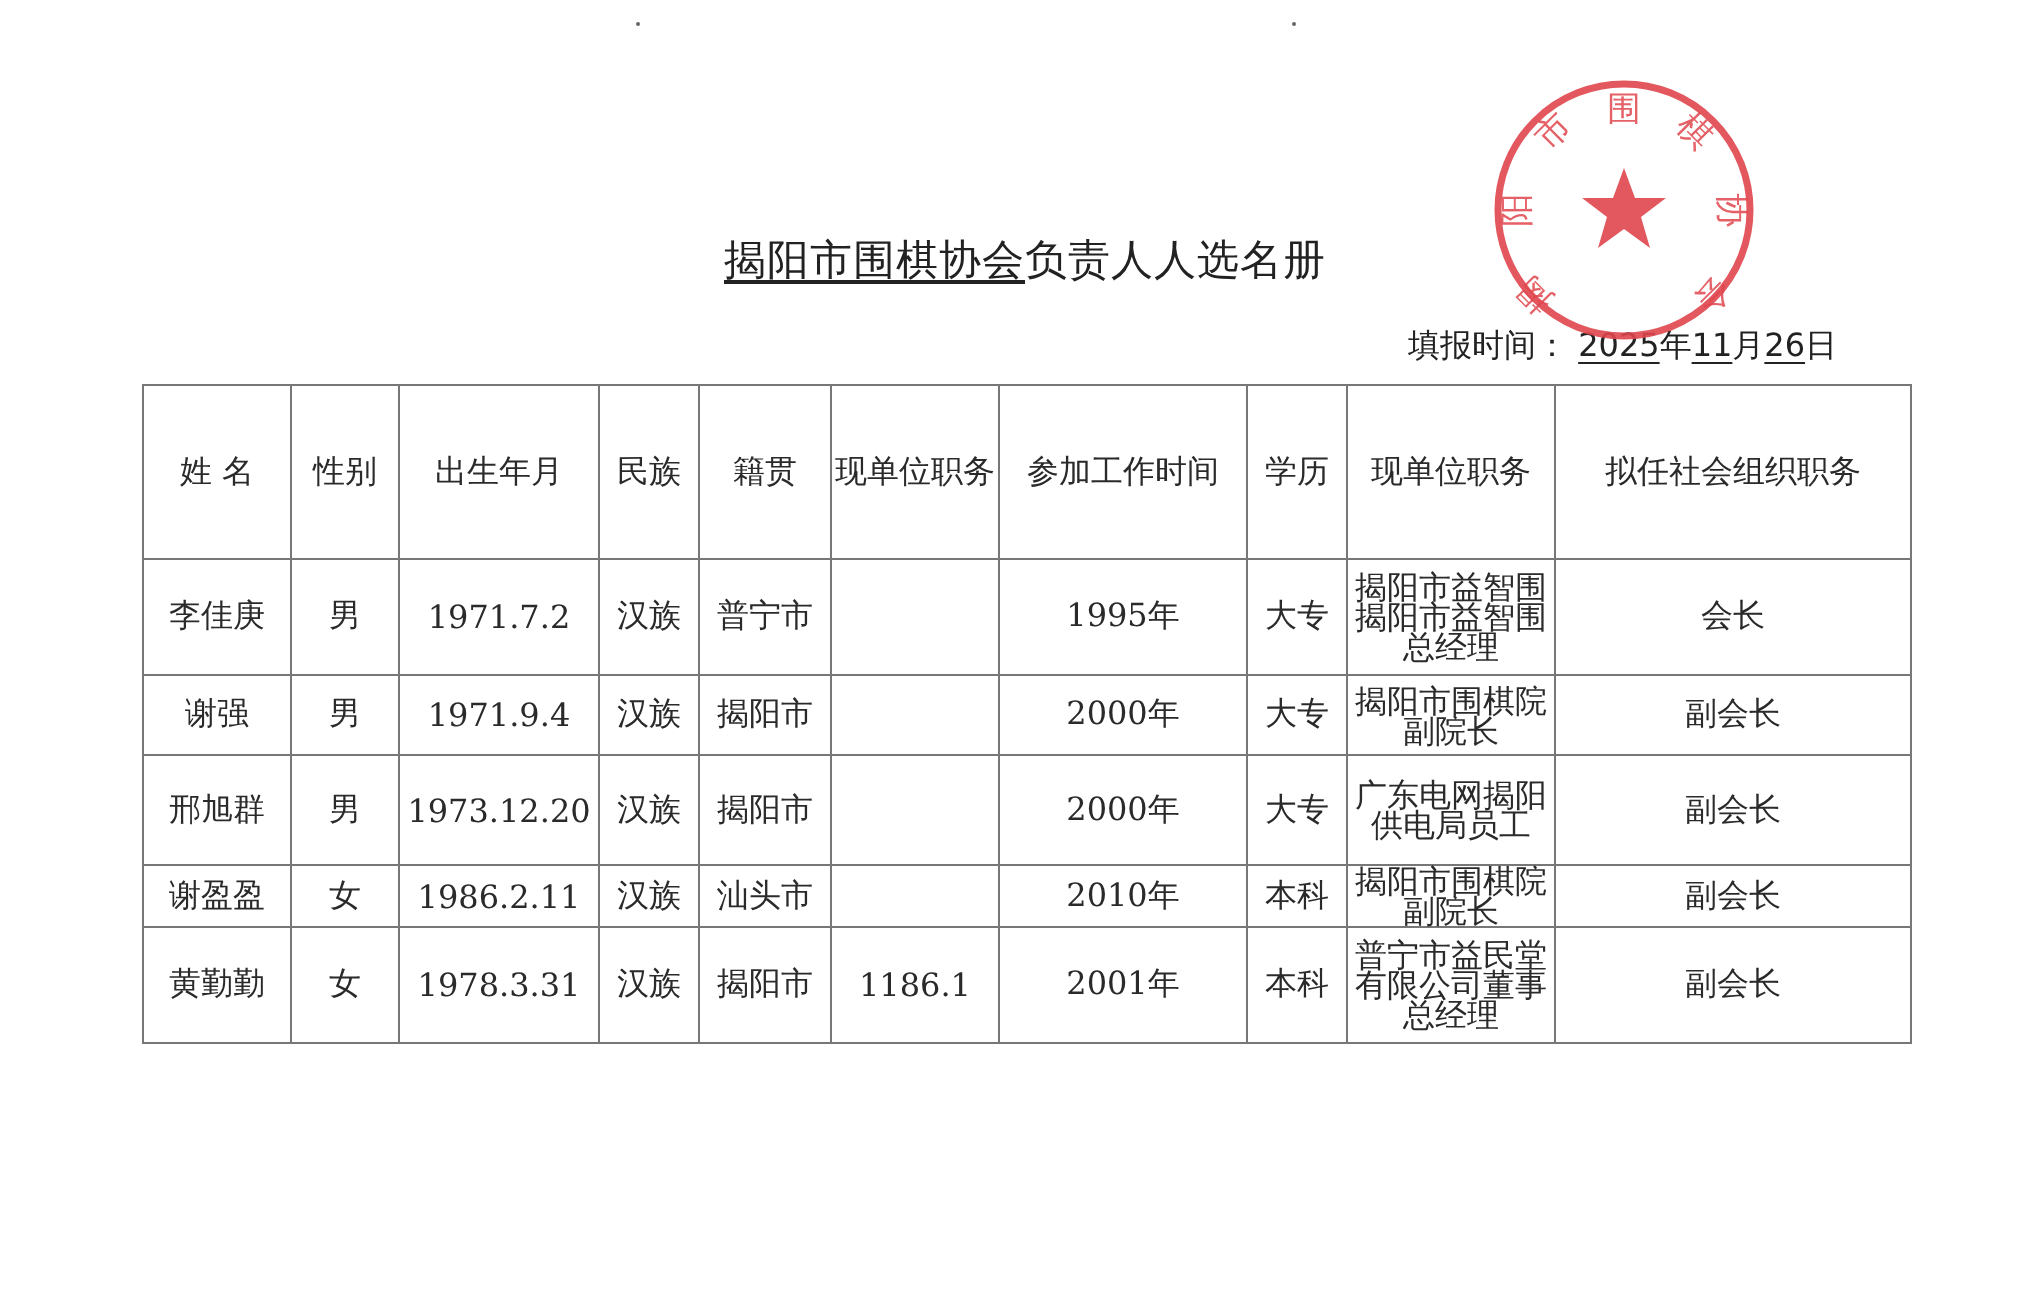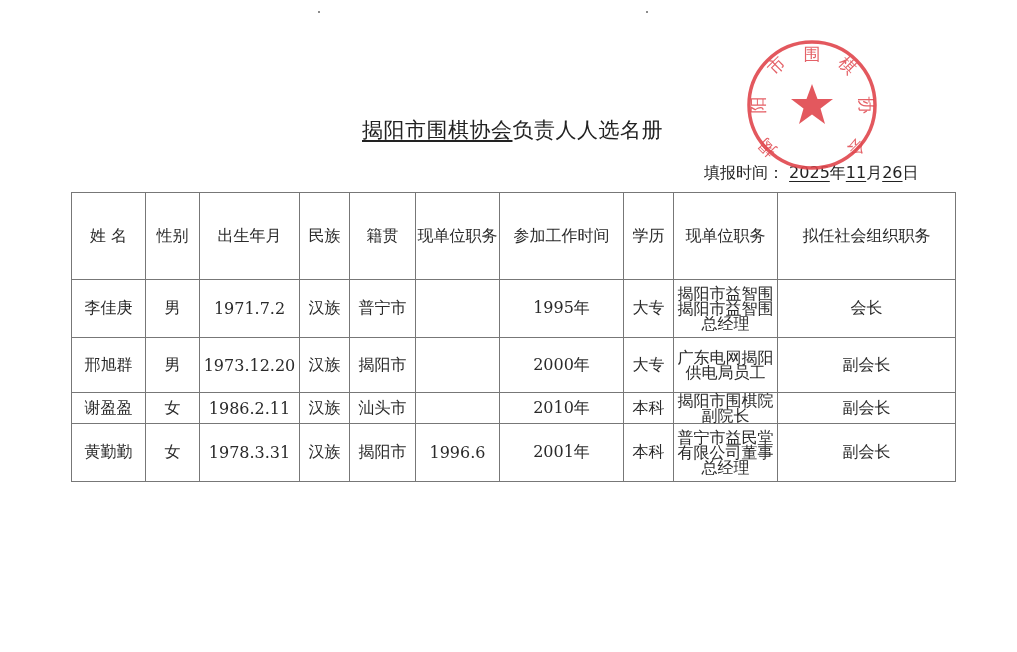--- a/index.html
+++ b/index.html
@@ -94,20 +94,32 @@
       <td class="cjk">男</td>
       <td>1971.7.2</td>
       <td class="cjk">汉族</td>
       <td class="cjk">普宁市</td>
       <td></td>
       <td>1995年</td>
       <td class="cjk">大专</td>
       <td class="small"><span>揭阳市益智围</span><br><span>揭阳市益智围</span><br><span>总经理</span></td>
       <td class="role">会长</td>
     </tr>
+    <tr style="height:40px">
+      <td class="cjk">谢强</td>
+      <td class="cjk">男</td>
+      <td>1971.9.4</td>
+      <td class="cjk">汉族</td>
+      <td class="cjk">揭阳市</td>
+      <td></td>
+      <td>2000年</td>
+      <td class="cjk">大专</td>
+      <td class="small"><span>揭阳市围棋院</span><br><span>副院长</span></td>
+      <td class="role">副会长</td>
+    </tr>
     <tr style="height:55px">
       <td class="cjk">邢旭群</td>
       <td class="cjk">男</td>
       <td>1973.12.20</td>
       <td class="cjk">汉族</td>
       <td class="cjk">揭阳市</td>
       <td></td>
       <td>2000年</td>
       <td class="cjk">大专</td>
       <td class="small"><span>广东电网揭阳</span><br><span>供电局员工</span></td>
@@ -124,21 +136,21 @@
       <td class="cjk">本科</td>
       <td class="small"><span>揭阳市围棋院</span><br><span>副院长</span></td>
       <td class="role">副会长</td>
     </tr>
     <tr style="height:58px">
       <td class="cjk">黄勤勤</td>
       <td class="cjk">女</td>
       <td>1978.3.31</td>
       <td class="cjk">汉族</td>
       <td class="cjk">揭阳市</td>
-      <td>1996.6</td>
+      <td>1186.1</td>
       <td>2001年</td>
       <td class="cjk">本科</td>
       <td class="small"><span>普宁市益民堂</span><br><span>有限公司董事</span><br><span>总经理</span></td>
       <td class="role">副会长</td>
     </tr>
   </tbody>
 </table>
 
 <div class="speck" style="left:318px;top:11px"></div>
 <div class="speck" style="left:646px;top:11px"></div>

